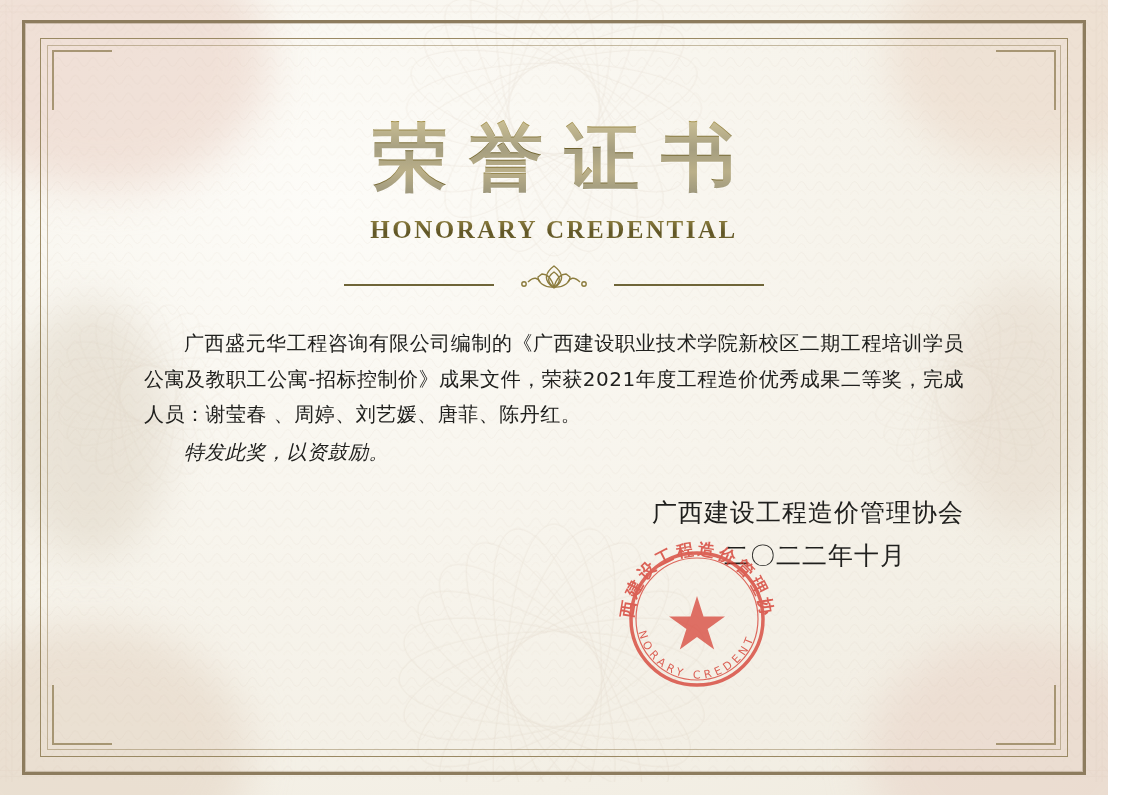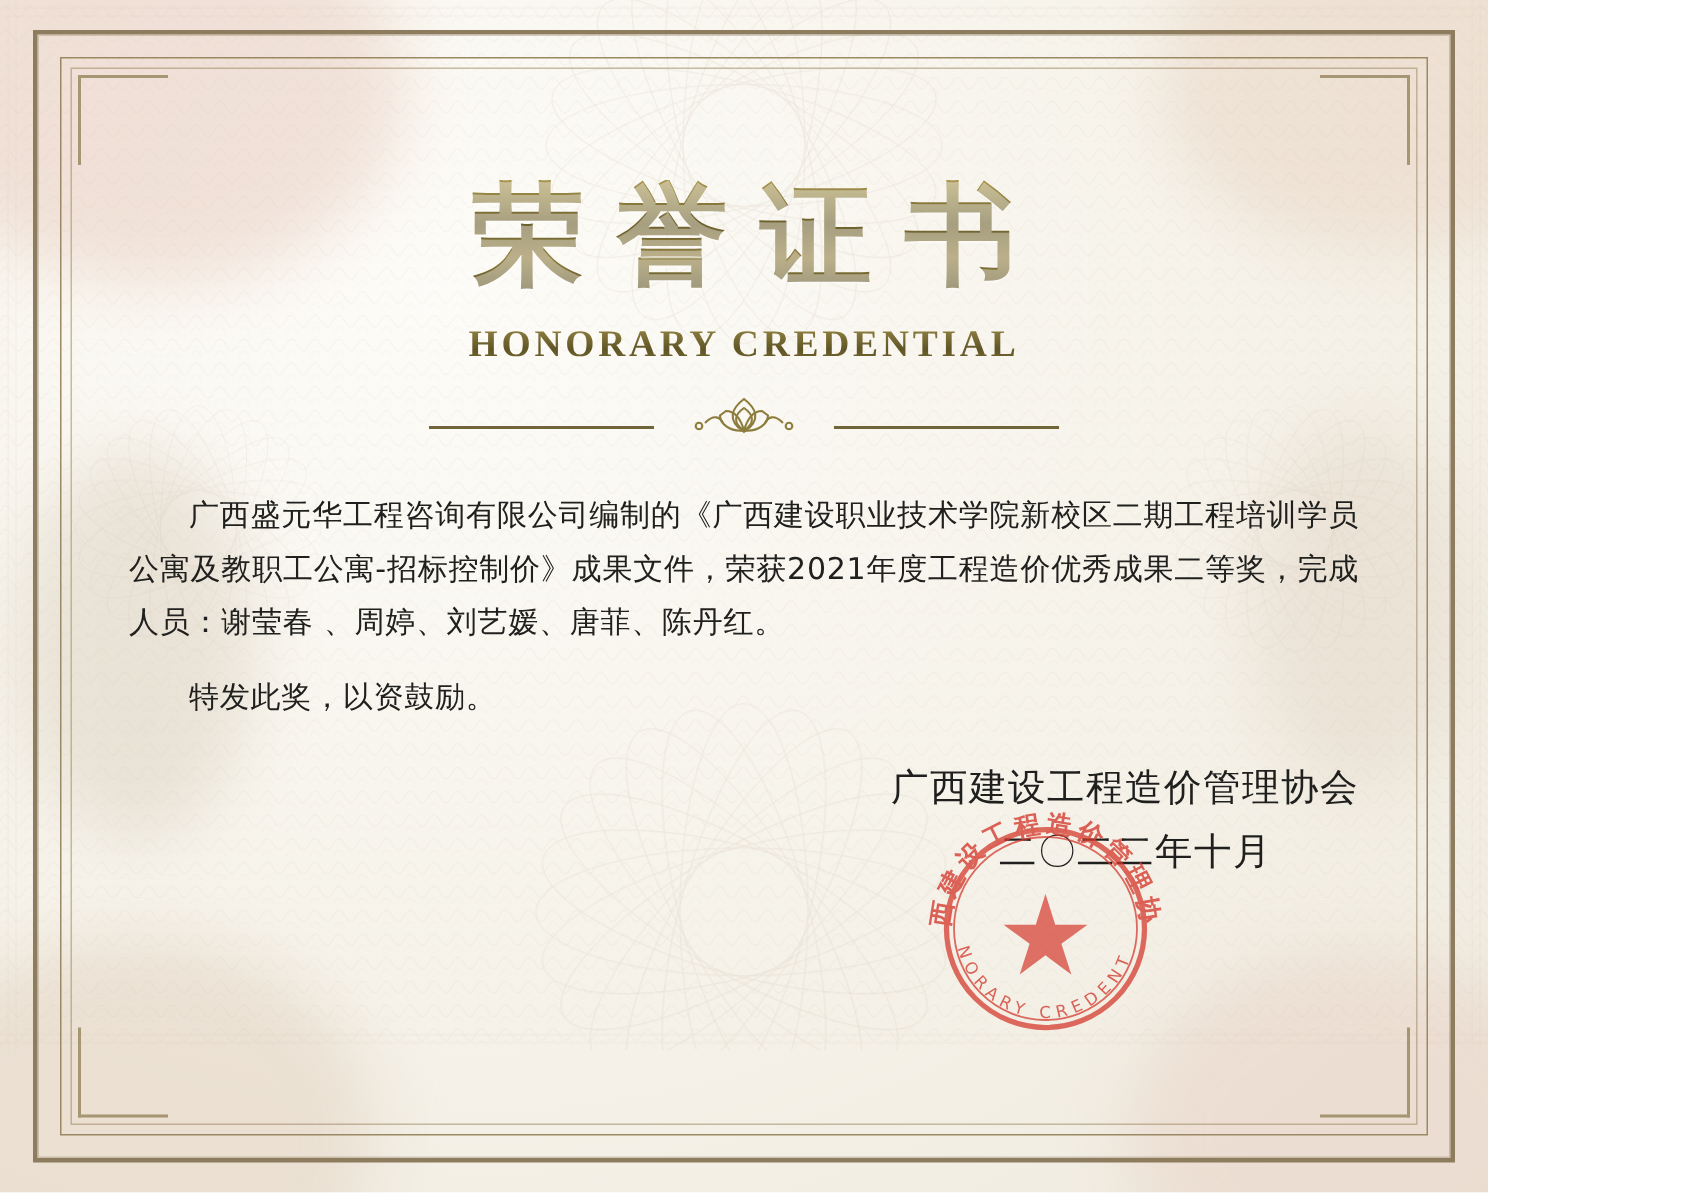--- a/index.html
+++ b/index.html
@@ -10,21 +10,21 @@
   body {
     width: 1126px;
     height: 795px;
     overflow: hidden;
     font-family: "Liberation Serif", serif;
   }
 
   
   .certificate {
     position: relative;
-    width: 992px;
+    width: 1108px;
     height: 795px;
     background:
       radial-gradient(ellipse at 30% 25%, #fdfcf8 0%, #f7f4ec 45%, #efeade 100%);
     overflow: hidden;
   }
 
   
   .blot {
     position: absolute;
     border-radius: 50%;
@@ -146,21 +146,21 @@
     font-size: 20px;
     line-height: 1.78;
     color: #20201e;
     letter-spacing: .5px;
     text-align: justify;
   }
   .para {
     text-indent: 2em;
     margin: 0;
   }
-  .para + .para { margin-top: 14px; }
+  .para + .para { margin-top: 2px; font-style: italic; }
 
   
   .signature {
     width: 820px;
     margin-top: 26px;
     text-align: right;
     font-family: "DejaVu Sans", "Liberation Sans", sans-serif;
     font-size: 25px;
     color: #1f1f1d;
     letter-spacing: 1px;

